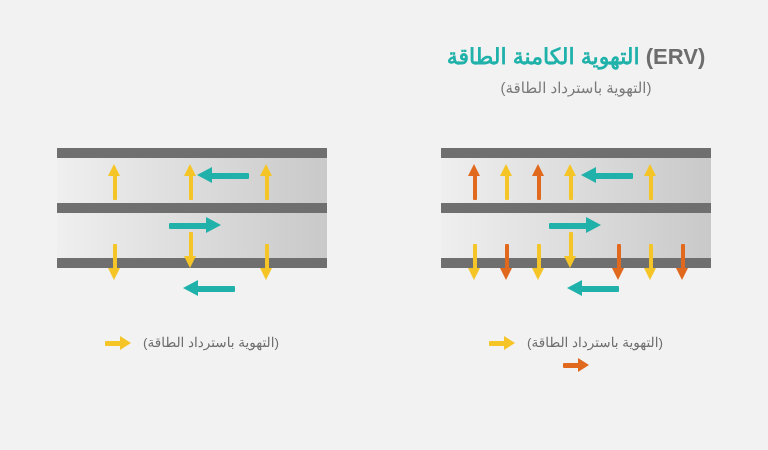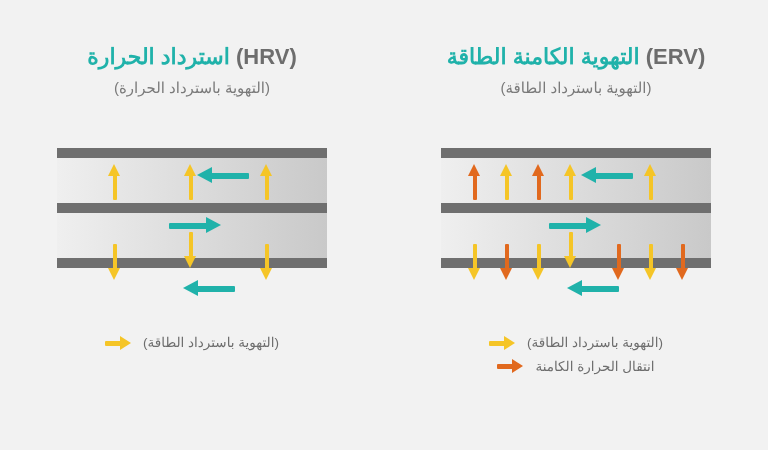--- a/index.html
+++ b/index.html
@@ -248,37 +248,29 @@
 
     <div class="legend">
       <div class="legend-row">
         <span class="legend-label">(التهوية باسترداد الطاقة)</span>
         <span class="legend-arrow" style="color:#f5c527;">
           <span class="shaft" style="background:#f5c527;"></span>
           <span class="head"></span>
         </span>
       </div>
       <div class="legend-row">
-        <span class="legend-label">انتقال الحرارة الكامنة</span>
         <span class="legend-arrow" style="color:#e1691e;">
           <span class="shaft" style="background:#e1691e;"></span>
           <span class="head"></span>
         </span>
       </div>
     </div>
   </div>
 
   <div class="panel panel-hrv">
-    <div class="titles">
-      <div class="title-main">
-        <span class="grey">(HRV)</span>
-        <span>استرداد الحرارة</span>
-      </div>
-      <div class="title-sub">(التهوية باسترداد الحرارة)</div>
-    </div>
 
     <div class="diagram">
       <div class="band band-dark" style="top:0px;"></div>
       <div class="band band-light" style="top:10px;"></div>
       <div class="band band-dark" style="top:55px;"></div>
       <div class="band band-light" style="top:65px;"></div>
       <div class="band band-dark" style="top:110px;"></div>
 
       <div class="arrow arr-v" style="left:54px; top:16px; height:36px;">
         <div class="shaft" style="top:11px; height:25px; background:#f5c527;"></div>

